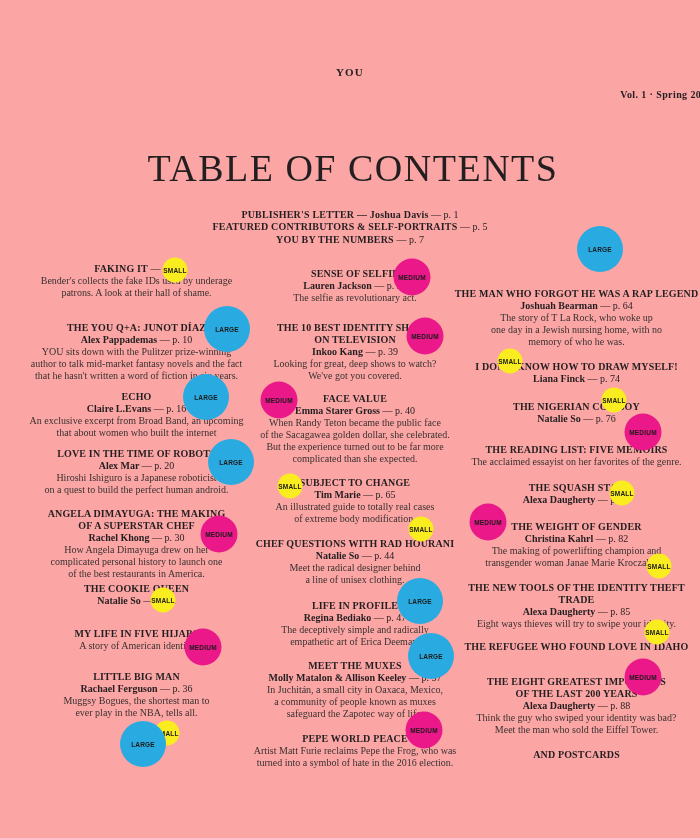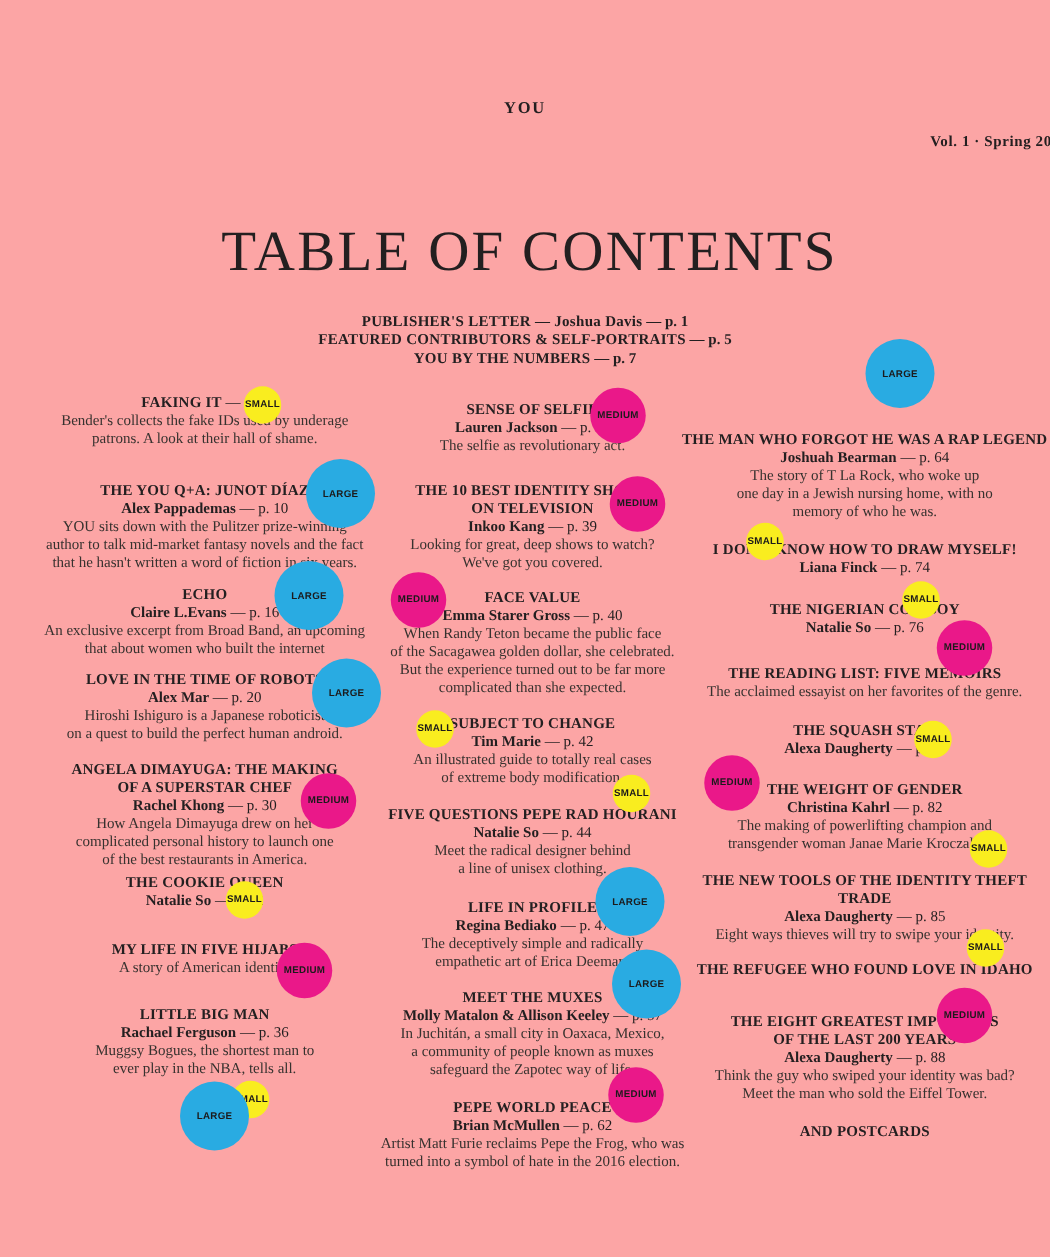--- a/index.html
+++ b/index.html
@@ -7,21 +7,21 @@
         font-family:"Liberation Serif",serif;color:#231f20;}
   .brand{position:absolute;top:66px;left:0;width:100%;text-align:center;
          font-size:11px;font-weight:bold;letter-spacing:1.2px;}
   .issue{position:absolute;top:89px;left:12px;width:100%;text-align:right;
          font-size:10px;font-weight:bold;letter-spacing:0.4px;}
   .toc-title{position:absolute;top:143px;left:0;width:100%;text-align:center;margin:3px;
              font-size:38px;font-weight:400;letter-spacing:1.5px;color:#231f20;}
   .front-matter{position:absolute;top:209px;left:0;width:100%;text-align:center;
                 font-size:10px;line-height:12.3px;}
   .fm-label{font-weight:bold;letter-spacing:0.2px;}
-  .fm-page{font-weight:bold;}
+  .fm-page{font-weight:normal;}
   .col{position:absolute;text-align:center;font-size:10px;line-height:12px;}
   .col-left{left:20px;width:233px;top:263px;}
   .col-mid{left:252px;width:206px;top:268px;}
   .col-right{left:454px;width:245px;top:288px;}
   .entry{margin:0;}
   .t{margin:0;font-size:10px;line-height:12px;font-weight:bold;letter-spacing:0.15px;
      white-space:pre-line;}
   .a{font-weight:bold;line-height:12px;}
   .pg{font-weight:normal;}
   .d{margin:0;color:#37322f;white-space:pre-line;line-height:12px;}
@@ -115,46 +115,45 @@
     <article class="entry" style="margin-top:11px">
       <h3 class="t">FACE VALUE</h3>
       <div class="a"><span>Emma Starer Gross</span> <span class="pg">— p. 40</span></div>
       <p class="d">When Randy Teton became the public face
 of the Sacagawea golden dollar, she celebrated.
 But the experience turned out to be far more
 complicated than she expected.</p>
     </article>
     <article class="entry" style="margin-top:12px">
       <h3 class="t">SUBJECT TO CHANGE</h3>
-      <div class="a"><span>Tim Marie</span> <span class="pg">— p. 42</span></div>
+      <div class="a"><span>Tim Marie</span> <span class="pg">— p. 65</span></div>
       <p class="d">An illustrated guide to totally real cases
 of extreme body modification.</p>
     </article>
     <article class="entry" style="margin-top:13px">
-      <h3 class="t">FIVE QUESTIONS PEPE RAD HOURANI</h3>
+      <h3 class="t">CHEF QUESTIONS WITH RAD HOURANI</h3>
       <div class="a"><span>Natalie So</span> <span class="pg">— p. 44</span></div>
       <p class="d">Meet the radical designer behind
 a line of unisex clothing.</p>
     </article>
     <article class="entry" style="margin-top:14px">
       <h3 class="t">LIFE IN PROFILE</h3>
       <div class="a"><span>Regina Bediako</span> <span class="pg">— p. 47</span></div>
       <p class="d">The deceptively simple and radically
 empathetic art of Erica Deeman.</p>
     </article>
     <article class="entry" style="margin-top:12px">
       <h3 class="t">MEET THE MUXES</h3>
       <div class="a"><span>Molly Matalon &amp; Allison Keeley</span> <span class="pg">— p. 57</span></div>
       <p class="d">In Juchitán, a small city in Oaxaca, Mexico,
 a community of people known as muxes
 safeguard the Zapotec way of life.</p>
     </article>
     <article class="entry" style="margin-top:13px">
       <h3 class="t">PEPE WORLD PEACE</h3>
-      <div class="a"><span>Brian McMullen</span> <span class="pg">— p. 62</span></div>
       <p class="d">Artist Matt Furie reclaims Pepe the Frog, who was
 turned into a symbol of hate in the 2016 election.</p>
     </article>
   </section>
 
   <section class="col col-right">
     <article class="entry" style="margin-top:0">
       <h3 class="t">THE MAN WHO FORGOT HE WAS A RAP LEGEND</h3>
       <div class="a"><span>Joshuah Bearman</span> <span class="pg">— p. 64</span></div>
       <p class="d">The story of T La Rock, who woke up

